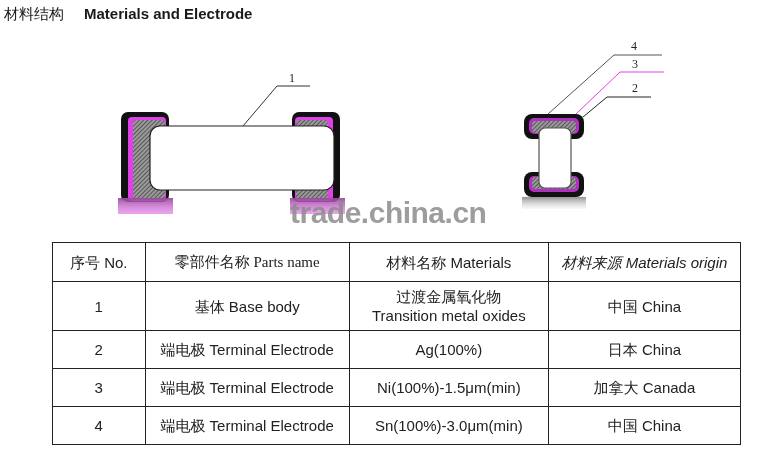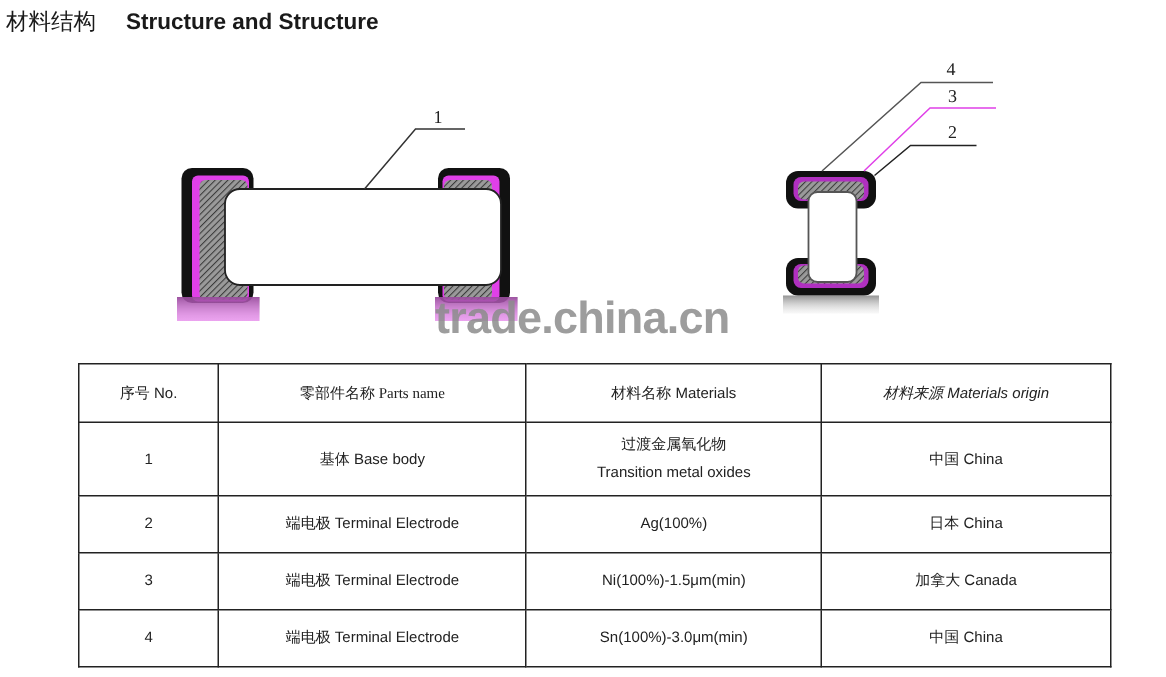--- a/index.html
+++ b/index.html
@@ -4,33 +4,33 @@
 <style>
   html, body { margin: 0; padding: 0; background: #ffffff; }
   body { width: 777px; height: 451px; position: relative; overflow: hidden;
          font-family: "Liberation Sans", "DejaVu Sans", sans-serif; color: #222; }
   .title { position: absolute; left: 4px; top: 5px; font-size: 15px; font-weight: bold; color: #1a1a1a; white-space: nowrap; }
   .title .cn { font-weight: normal; margin-right: 20px; letter-spacing: 0px; }
   .diagram { position: absolute; left: 0; top: 0; width: 777px; height: 240px; }
   .watermark { position: absolute; left: 290px; top: 196px; font-size: 30px; color: #8c8c8c; opacity: 0.85;
                font-family: "Liberation Sans", sans-serif; letter-spacing: -0.5px; font-weight: bold; }
   table.spec { position: absolute; left: 52px; top: 242px; border-collapse: collapse; width: 689px; }
-  table.spec td, table.spec th { border: 1px solid #222; text-align: center; font-size: 10px; font-weight: normal;
+  table.spec td, table.spec th { border: 1px solid #222; text-align: center; font-size: 15px; font-weight: normal;
             color: #222; padding: 0 4px; line-height: 19px; }
   table.spec th { height: 38px; }
   .c1 { width: 89px; } .c2 { width: 207px; font-family: Liberation Serif, serif; } .c3 { width: 194px; margin-top: 16px; } .c4 { width: 194px; font-style: italic; }
   .r1 td { height: 48px; }
   .r2 td, .r3 td, .r4 td { height: 37px; }
   .line2 { display: block; }
 </style>
 </head>
 <body>
 
 <div class="title">
-  <span class="cn">材料结构</span><span>Structure and Structure</span>
+  <span class="cn">材料结构</span><span>Materials and Electrode</span>
 </div>
 
 <svg class="diagram" viewBox="0 0 777 240" width="777" height="240">
   <defs>
     <pattern id="hatch" width="3" height="3" patternUnits="userSpaceOnUse" patternTransform="rotate(45)">
       <rect width="3" height="3" fill="#9a9a9a"></rect>
       <line x1="0" y1="0" x2="0" y2="3" stroke="#3a3a3a" stroke-width="1.4"></line>
     </pattern>
     <linearGradient id="fadeL" x1="0" y1="0" x2="0" y2="1">
       <stop offset="0" stop-color="#555" stop-opacity="0.9"></stop>

